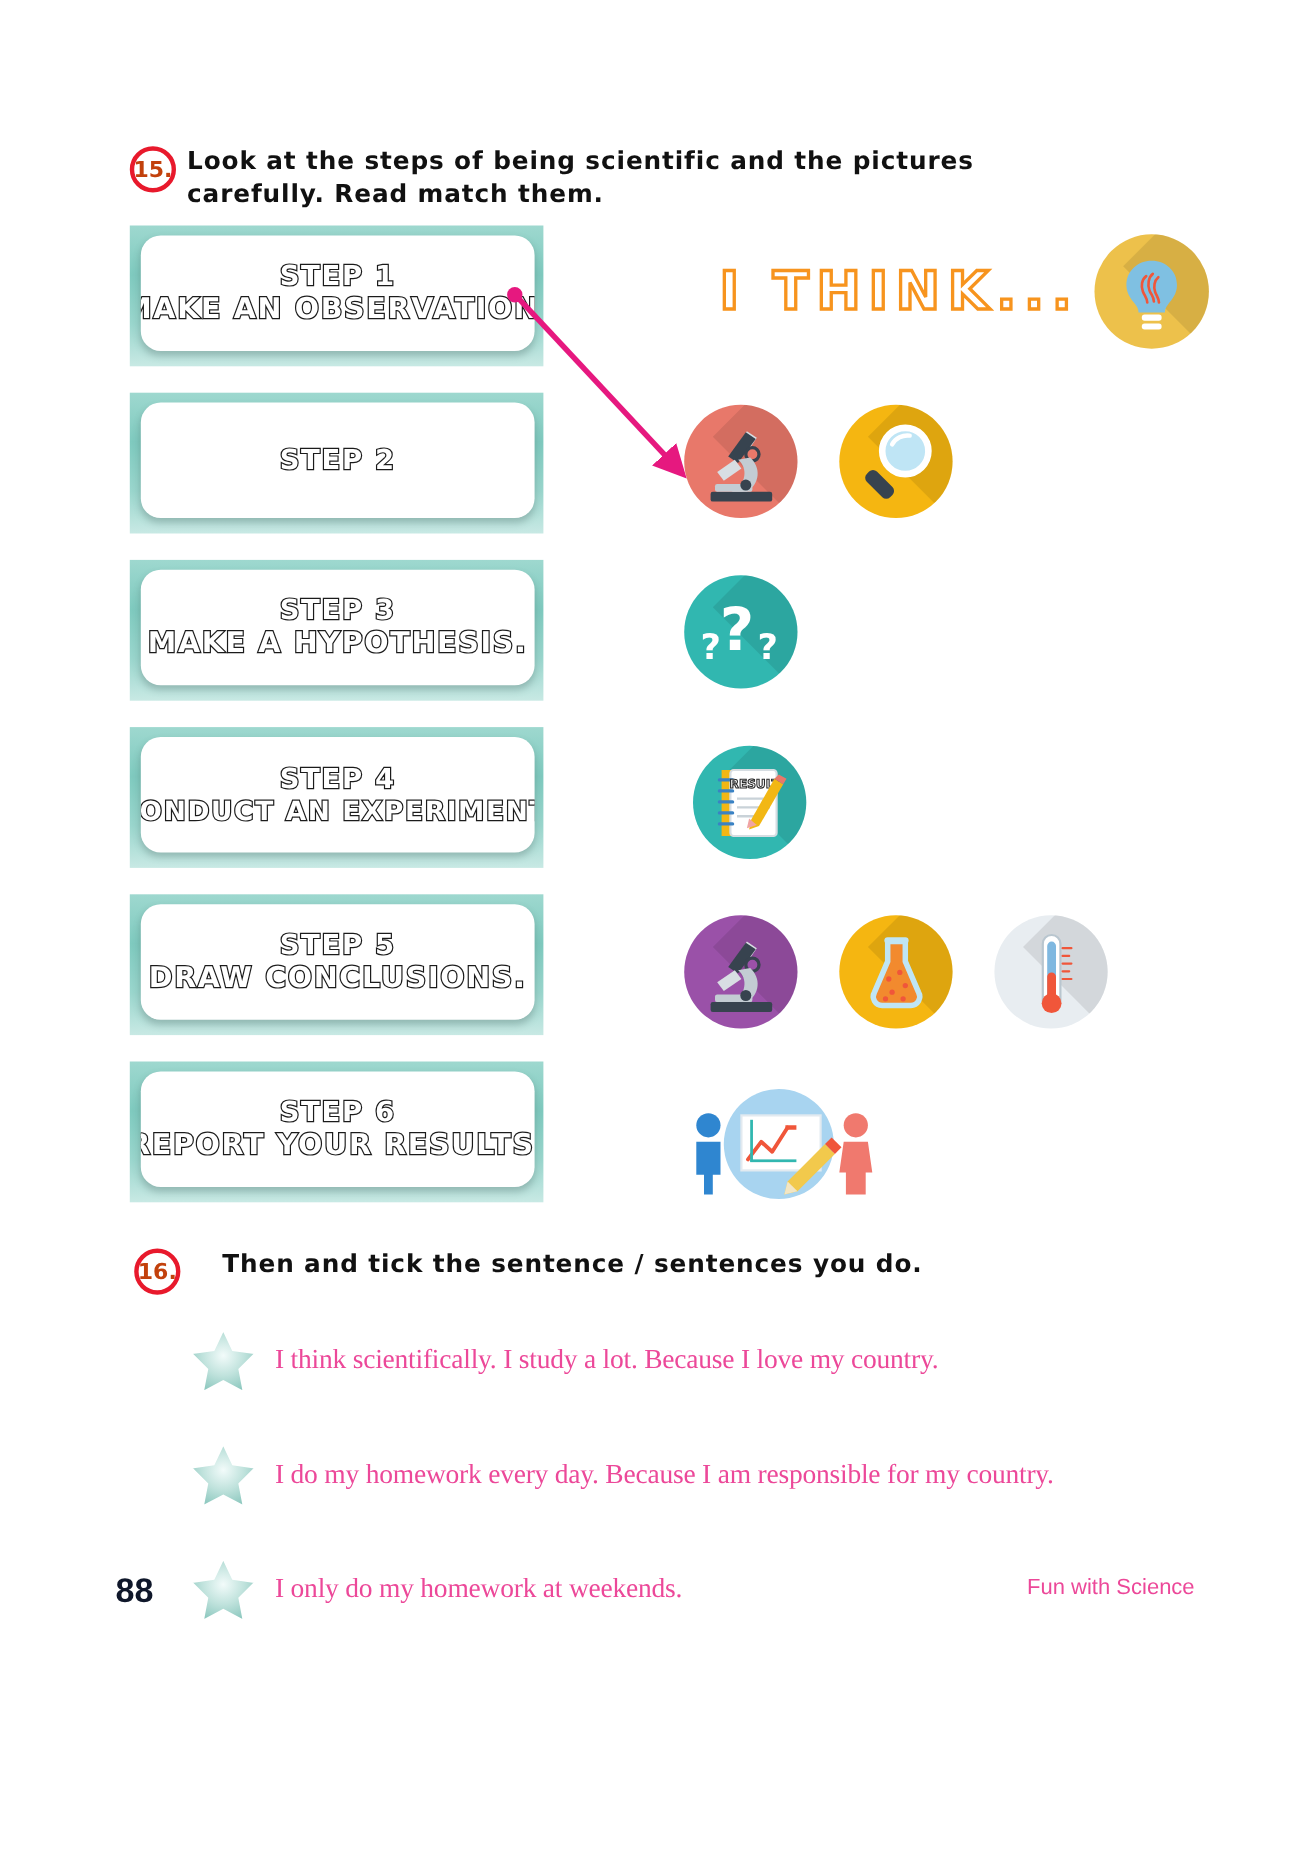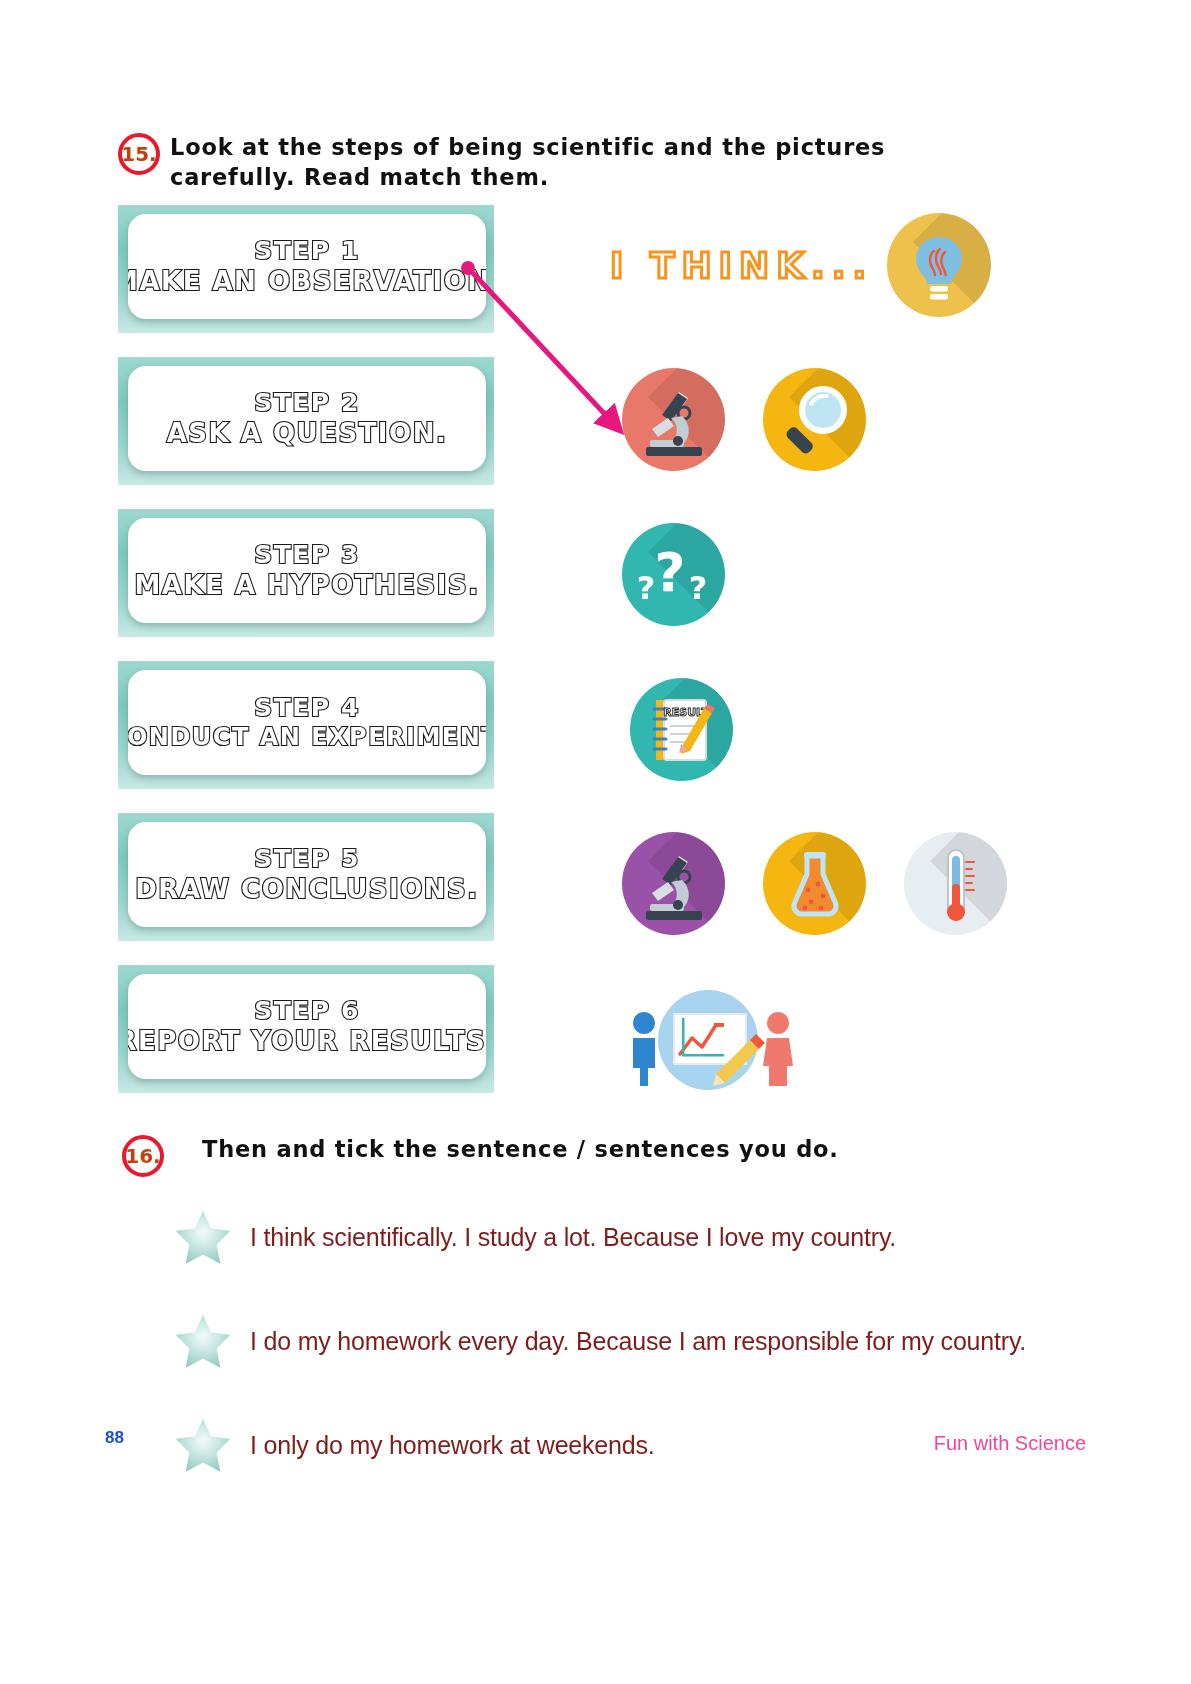--- a/index.html
+++ b/index.html
@@ -81,48 +81,49 @@
     background: rgba(0,0,0,0.09);
     transform: rotate(-45deg);
     transform-origin: top left;
   }
   .circ svg, .circ .glyph { position: relative; z-index: 2; }
 
   
   .ithink {
     font-family: "DejaVu Sans", sans-serif;
     font-weight: bold;
-    font-size: 36px;
+    font-size: 48px;
     letter-spacing: 7px;
     color: #ffffff;
     -webkit-text-stroke: 3px #f7941e;
     white-space: nowrap;
+    margin-left: 44px;
   }
 
   
   .arrow-layer { position: absolute; left: 0; top: 0; width: 1191px; height: 1684px; pointer-events: none; }
 
   
   .star-list { position: absolute; left: 170px; top: 1198px; width: 900px; }
   .star-item { display: flex; align-items: center; height: 78px; margin-bottom: 26px; }
   .star-icon { width: 66px; height: 66px; flex: 0 0 66px; }
   .star-text {
     margin-left: 14px;
-    font-family: Liberation Sans, sans-serif;
+    font-family: Liberation Serif, serif;
     font-size: 25px;
-    color: #7f1d1d;
+    color: #ec4899;
     letter-spacing: -0.2px;
     white-space: nowrap;
   }
 
   
   .page-num {
     position: absolute; left: 105px; top: 1428px;
     font-family: "Liberation Sans", sans-serif;
-    font-weight: bold; font-size: 17px; color: #1d4ed8;
+    font-weight: bold; font-size: 31px; color: #0f172a;
   }
   .footer-title {
     position: absolute; right: 105px; top: 1432px;
     font-family: "Liberation Sans", sans-serif;
     font-size: 20px; color: #ec4899;
   }
 </style>
 </head>
 <body>
 
@@ -136,21 +137,20 @@
   <div class="step-card">
     <div class="inner">
       <div class="step-line l1">STEP 1</div>
       <div class="step-line l2">MAKE AN OBSERVATION.</div>
     </div>
   </div>
 
   <div class="step-card">
     <div class="inner">
       <div class="step-line l1">STEP 2</div>
-      <div class="step-line l2">ASK A QUESTION.</div>
     </div>
   </div>
 
   <div class="step-card">
     <div class="inner">
       <div class="step-line l1">STEP 3</div>
       <div class="step-line l2">MAKE A HYPOTHESIS.</div>
     </div>
   </div>
 

